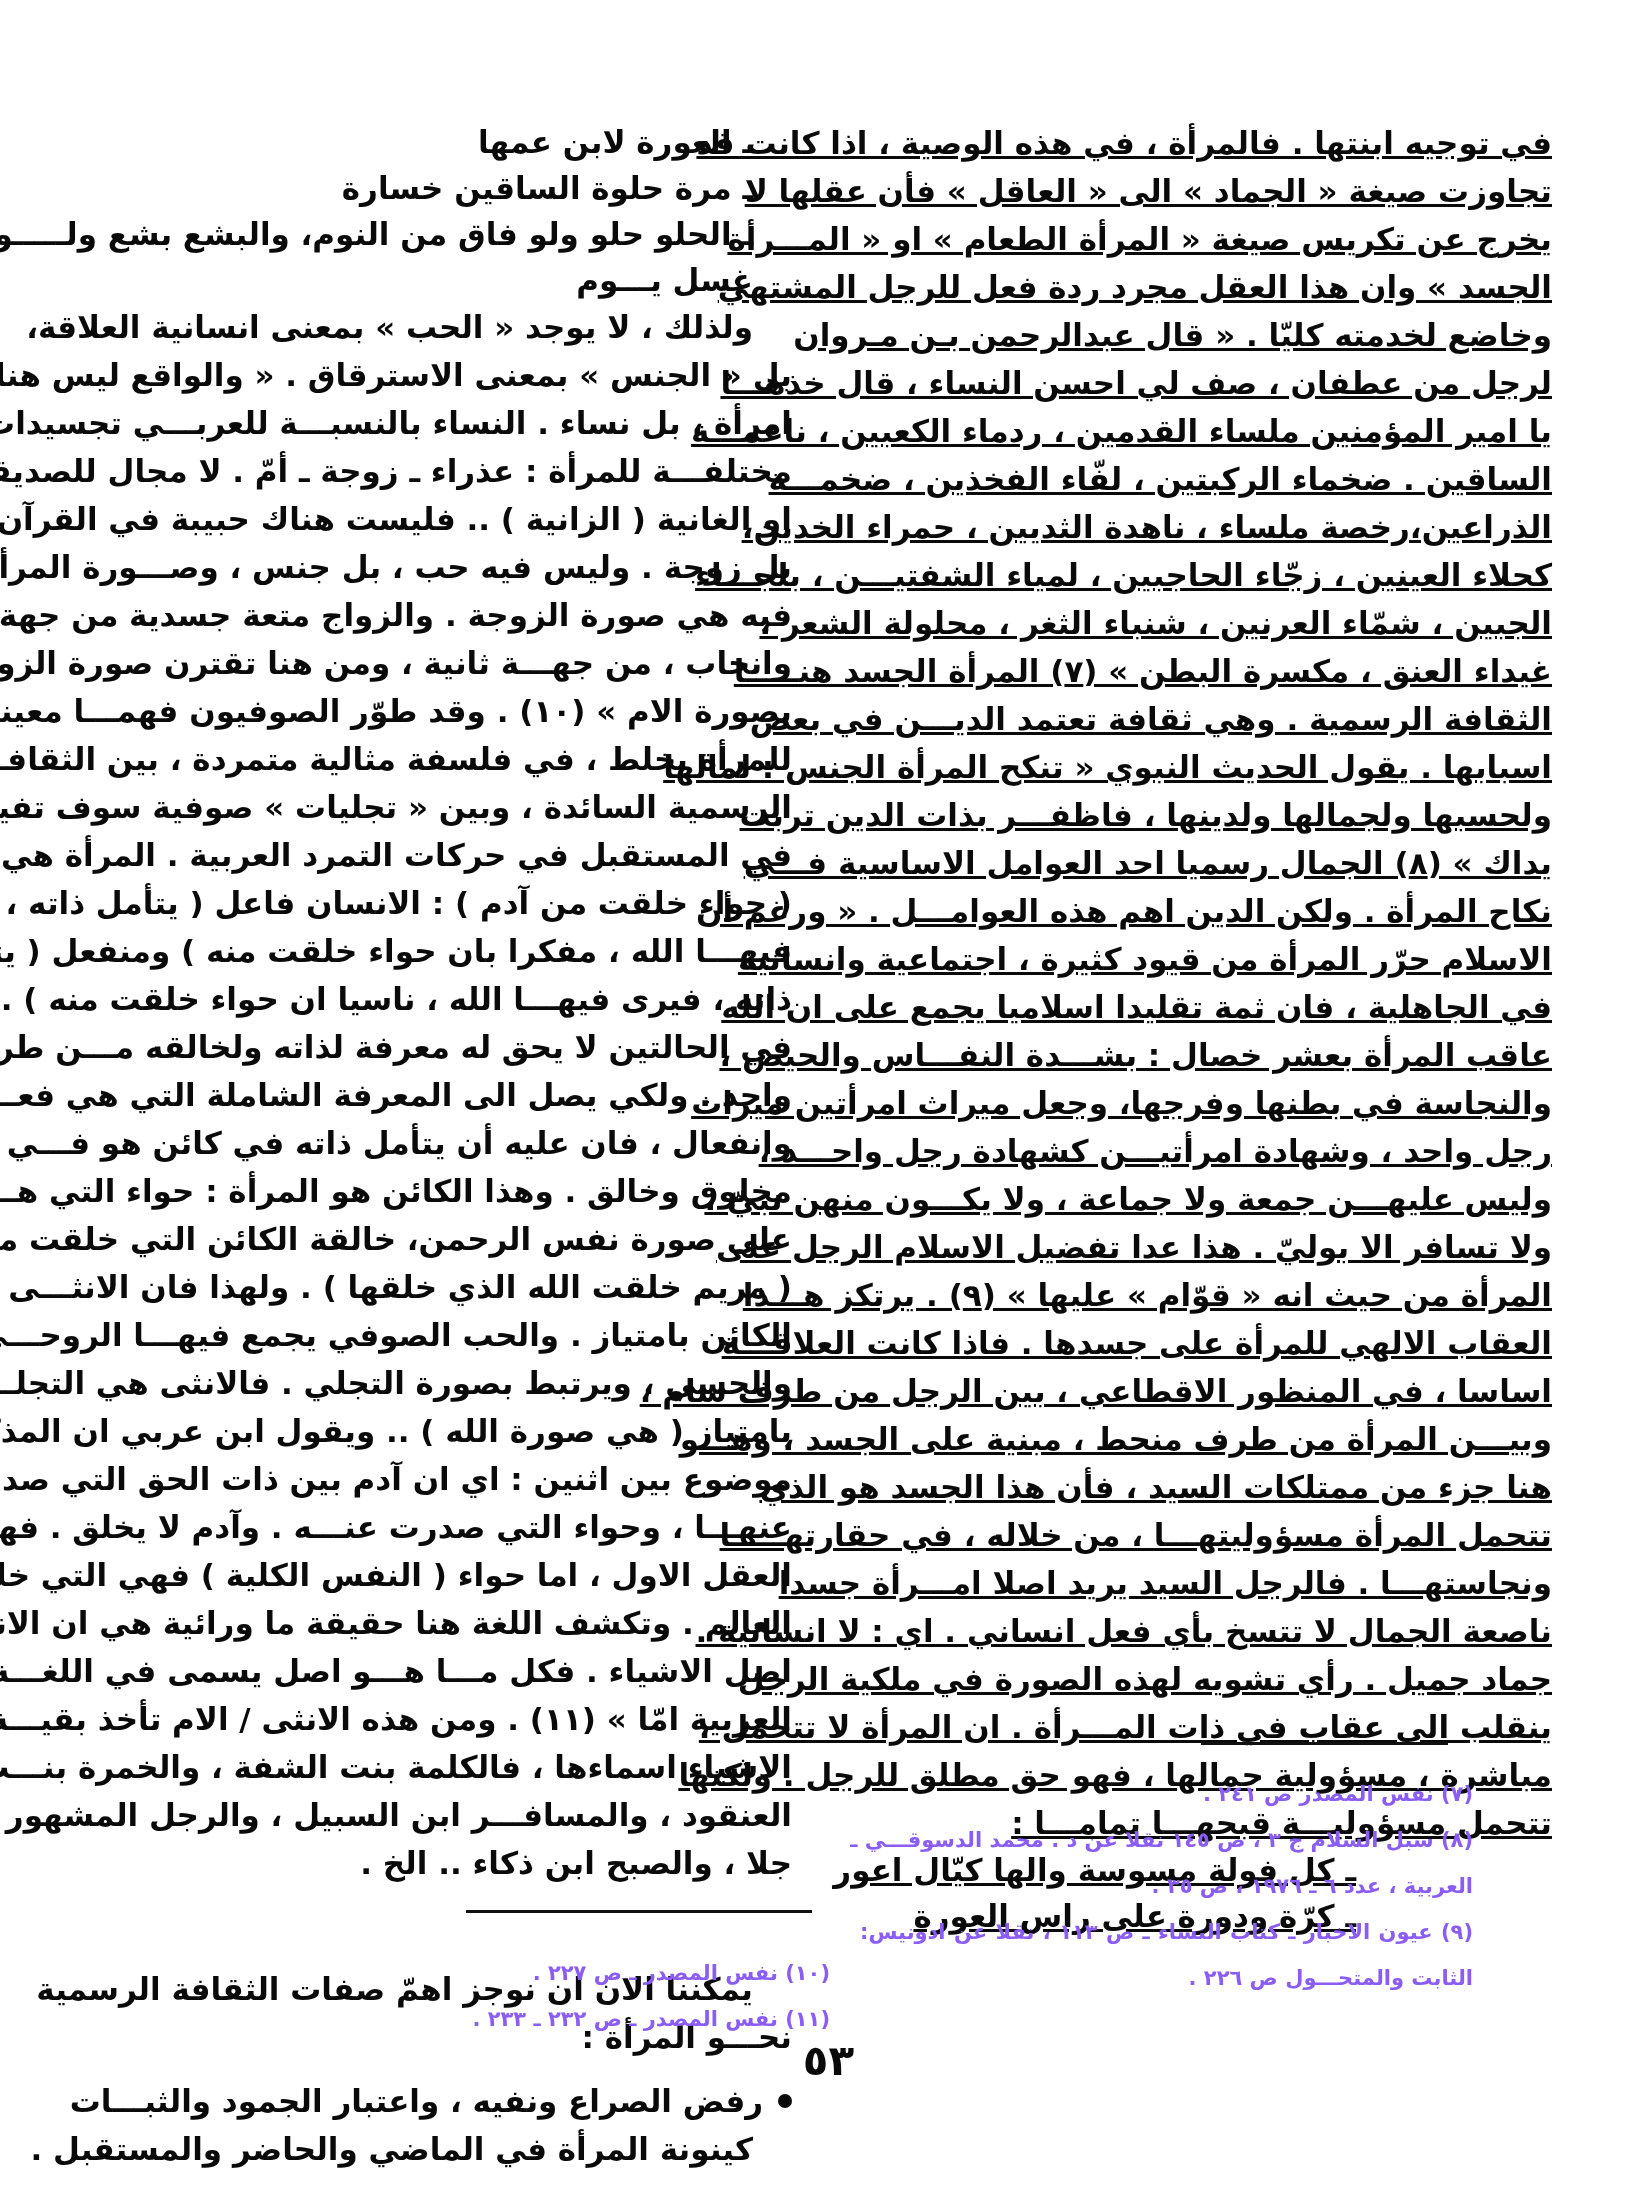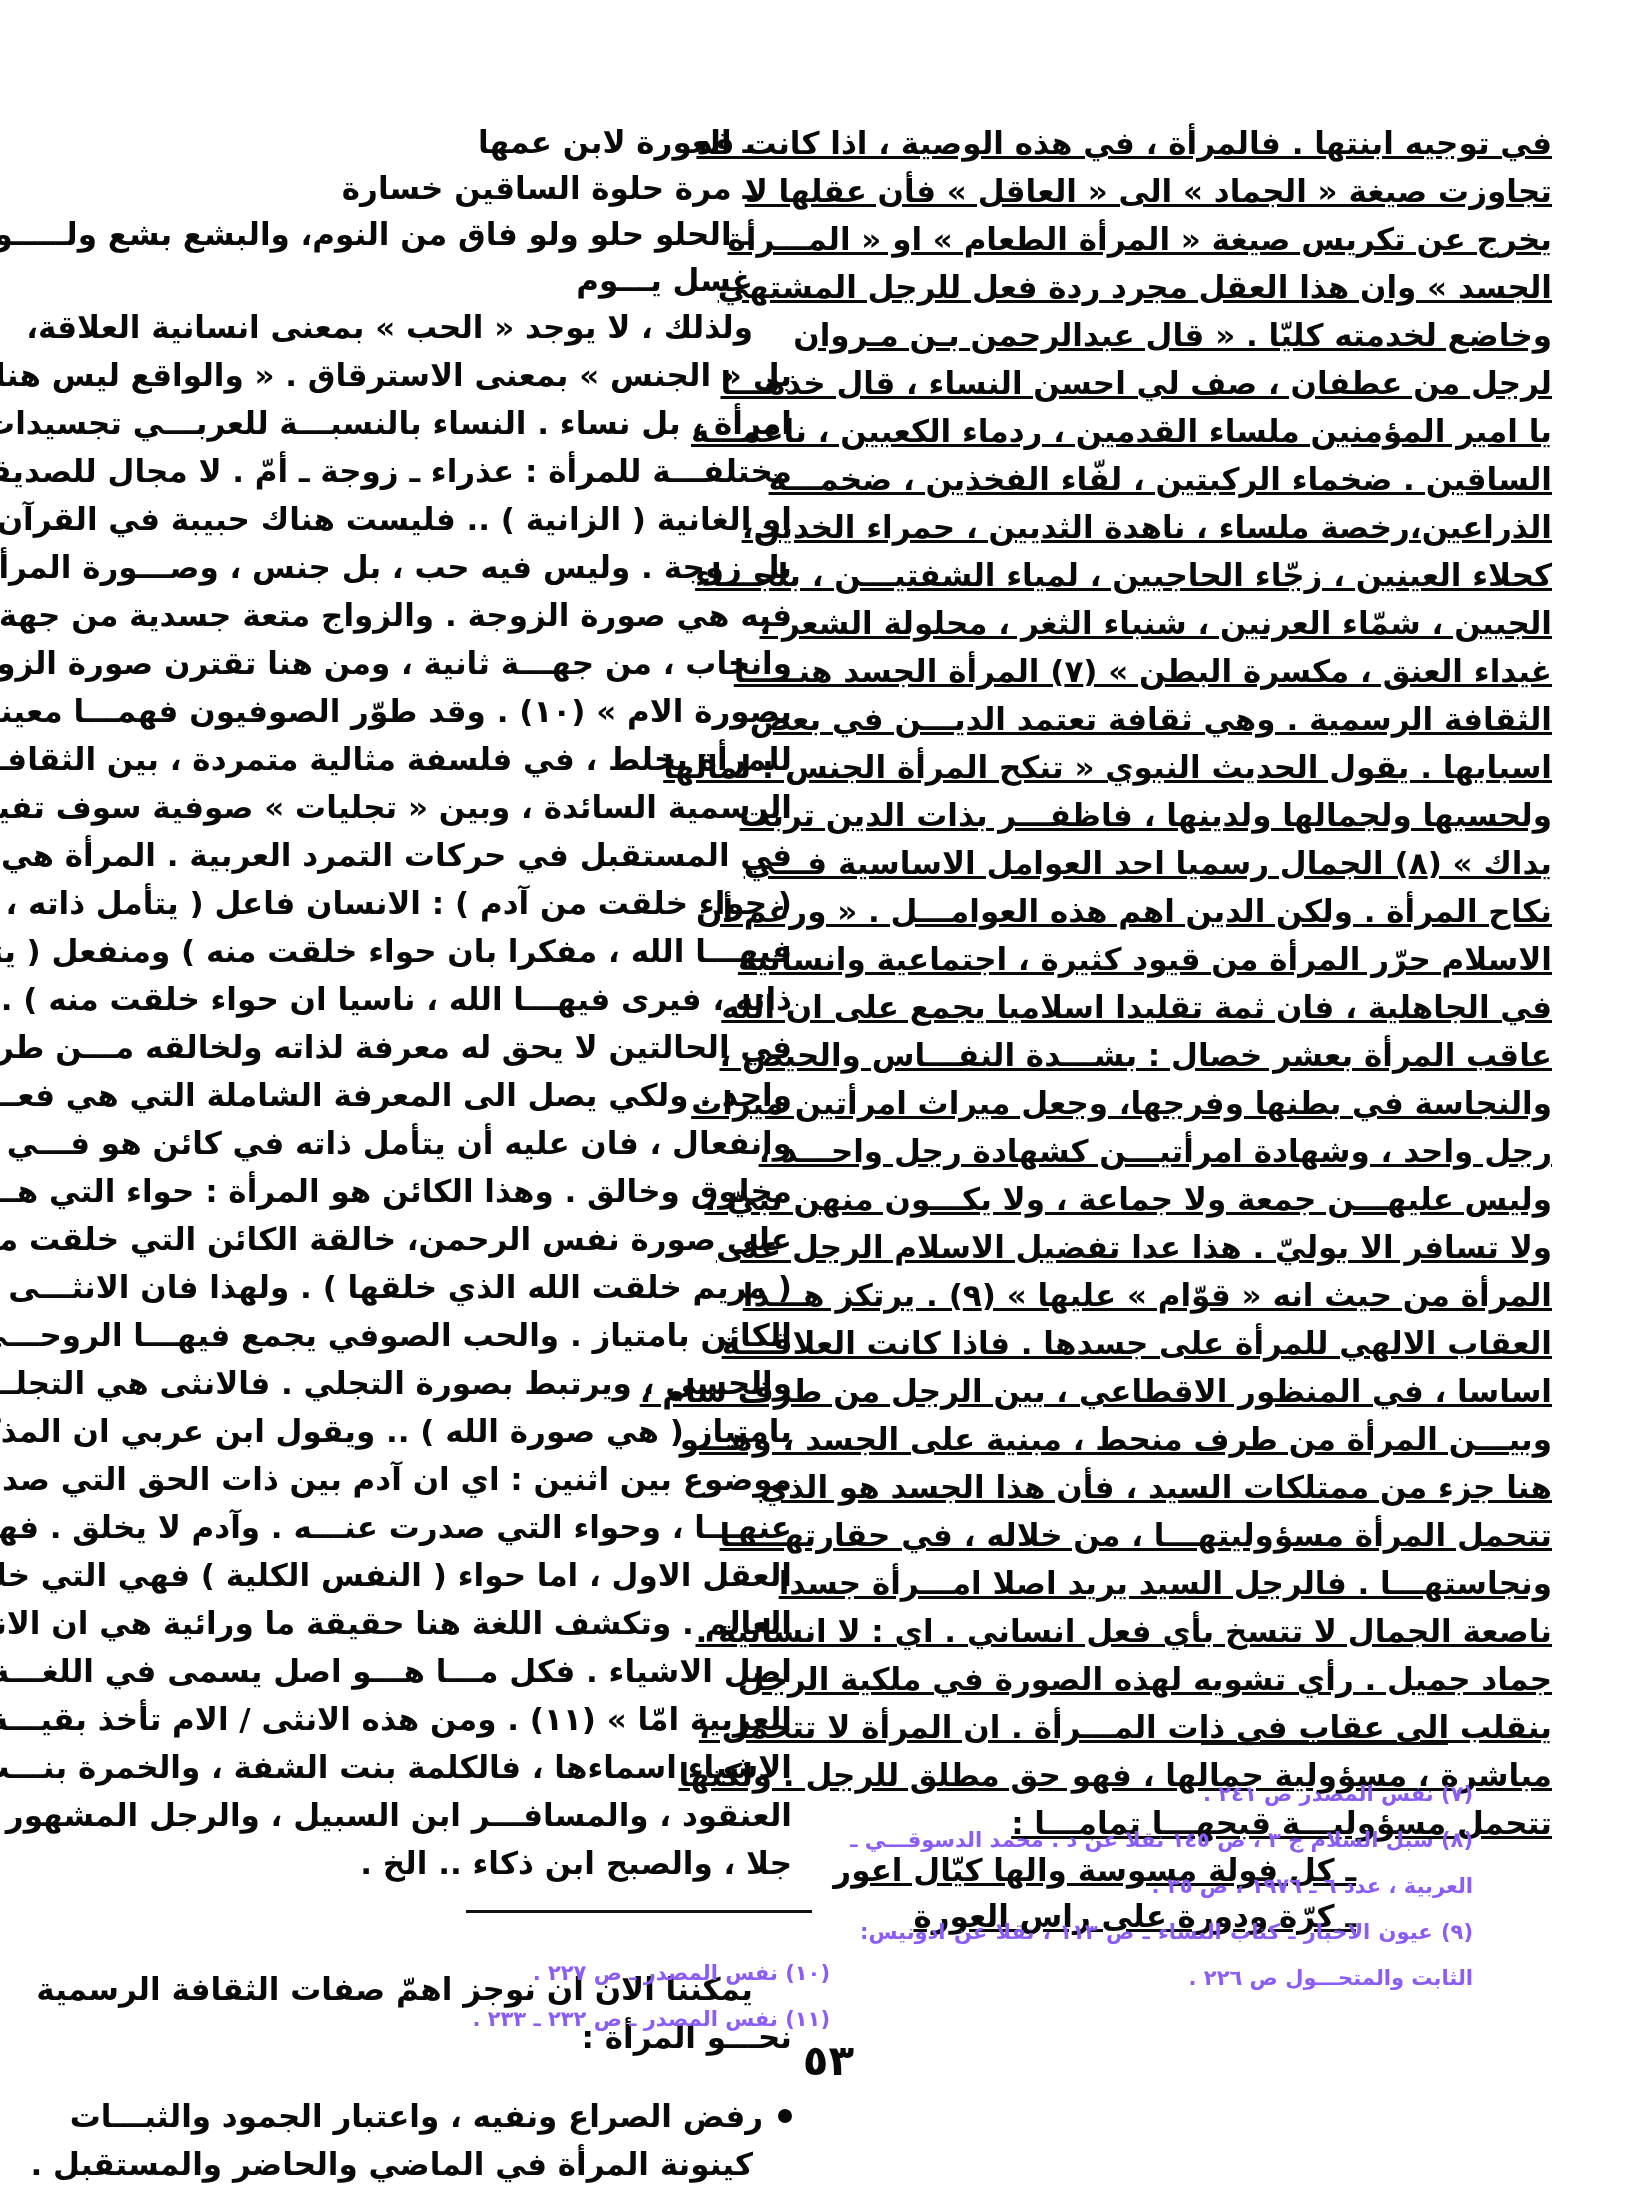--- a/index.html
+++ b/index.html
@@ -46,21 +46,21 @@
 
   .quote-line {
     font-size: 31px;
     line-height: 46px;
     height: 46px;
     white-space: nowrap;
     font-weight: bold;
   }
 
   .bullet-block {
-    margin-top: 31px;
+    margin-top: 16px;
   }
   .bullet-line {
     font-size: 31px;
     line-height: 48px;
     height: 48px;
     white-space: nowrap;
     font-weight: bold;
     display: flex;
     align-items: center;
     gap: 14.4px;

